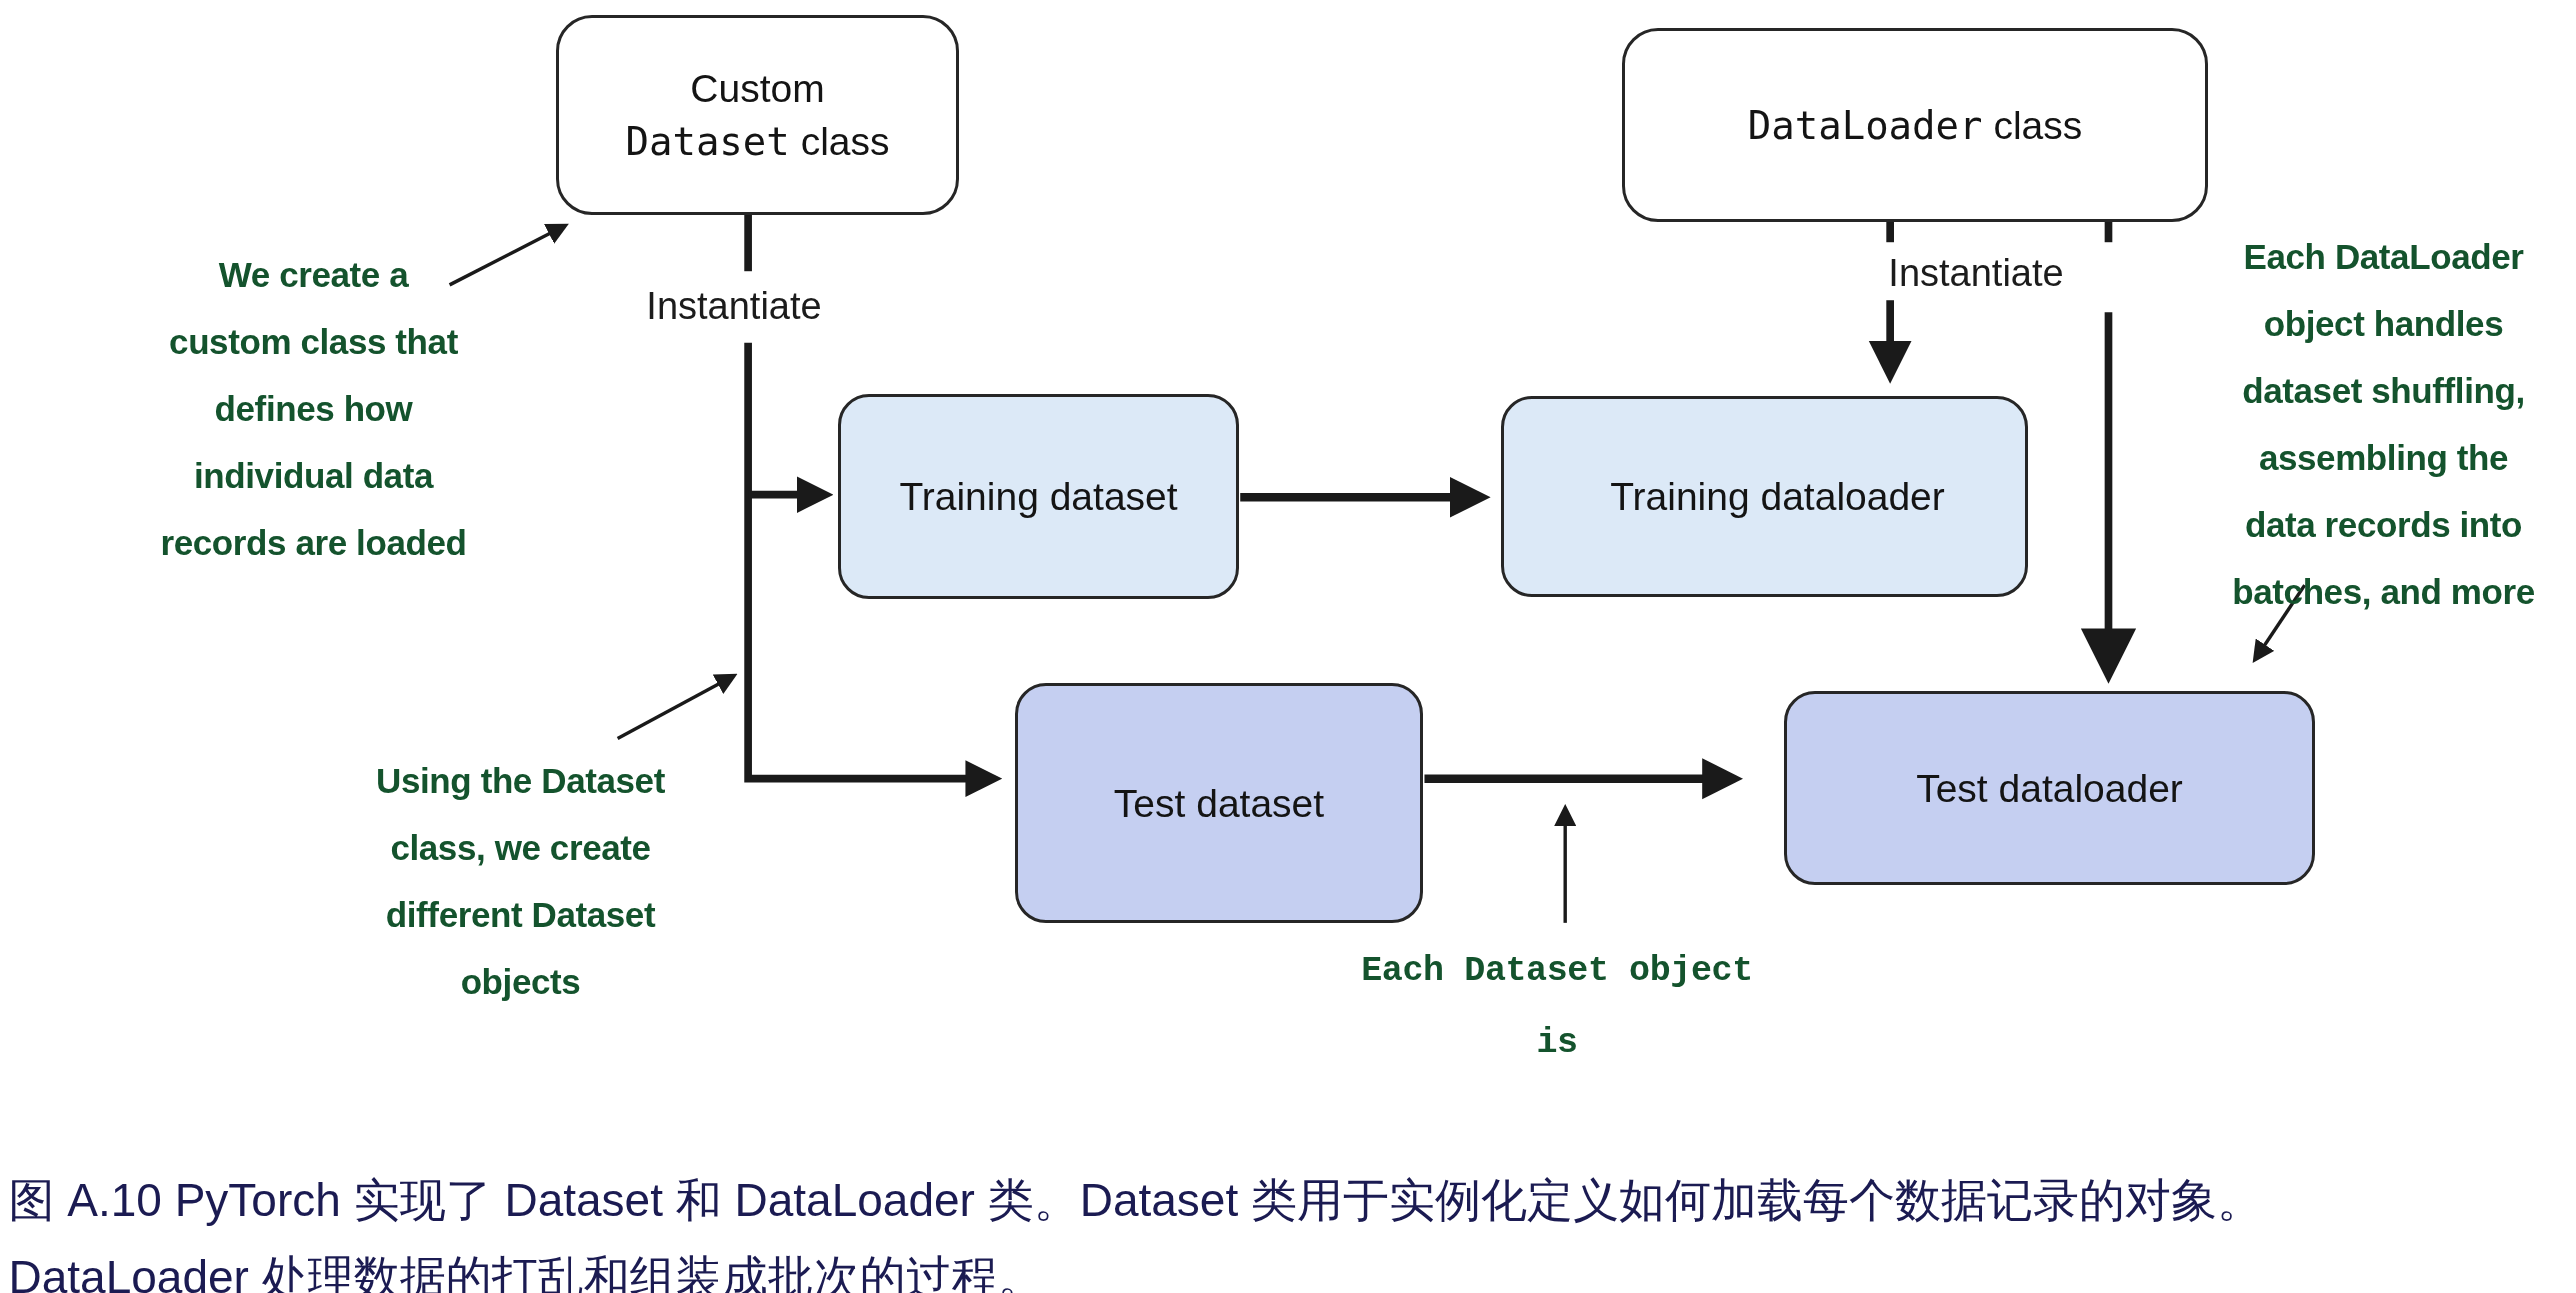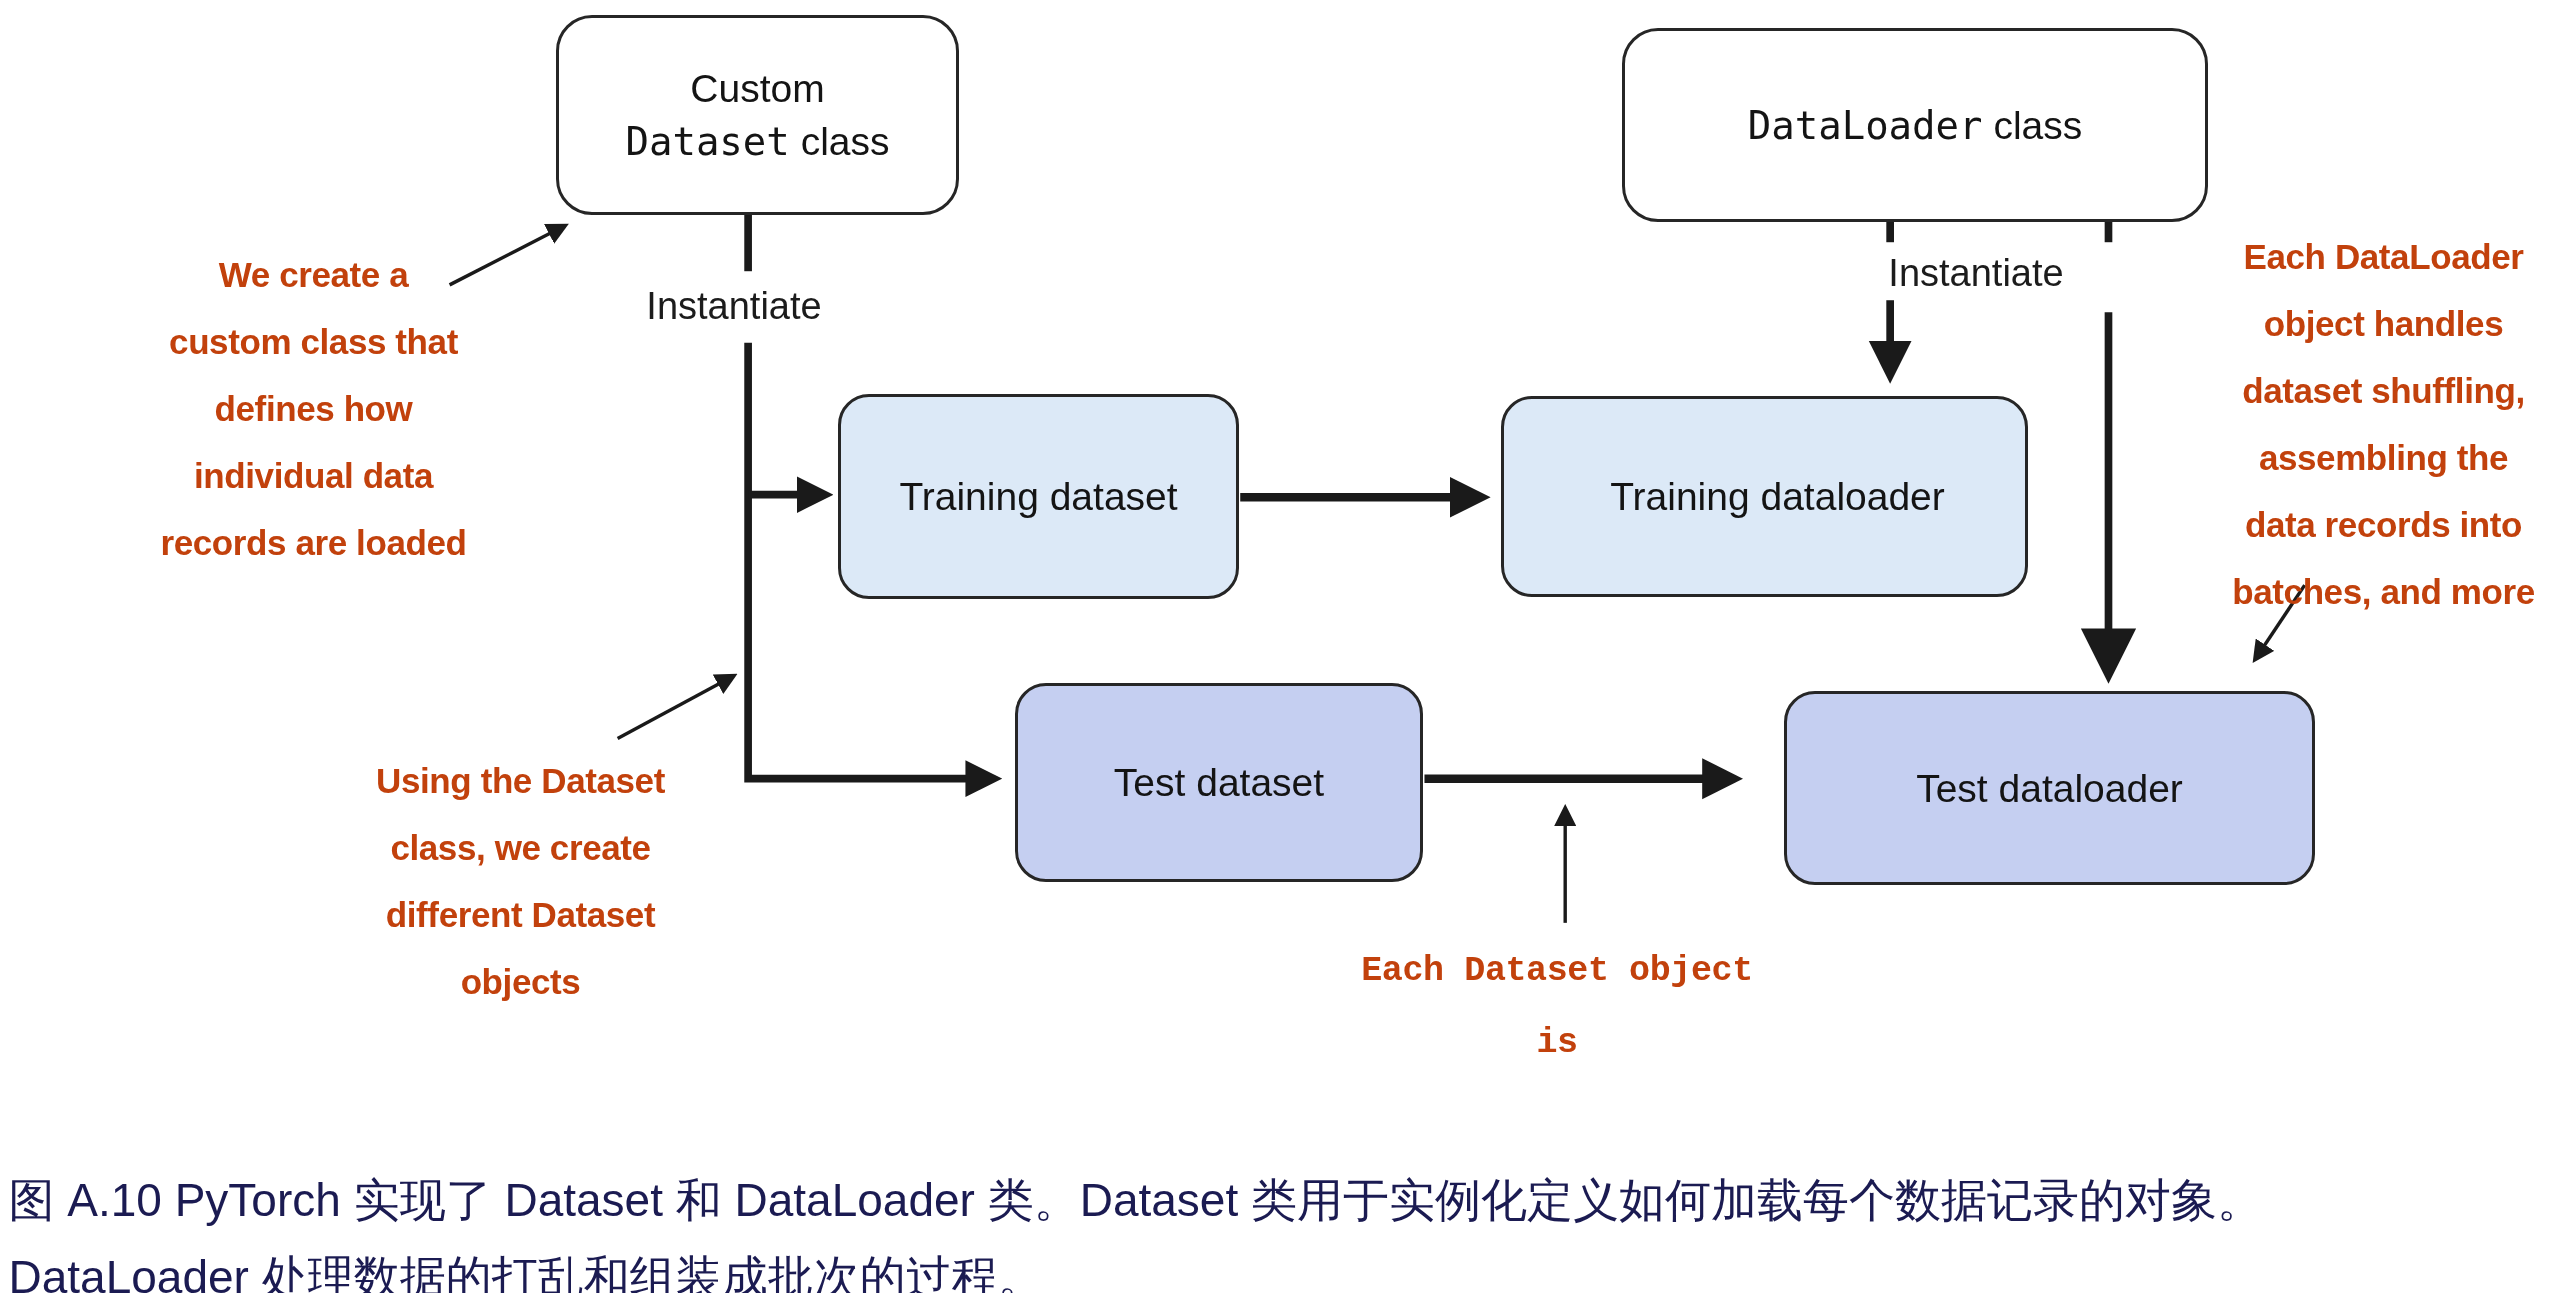--- a/index.html
+++ b/index.html
@@ -12,21 +12,21 @@
   .arrows{position:absolute;left:0;top:0;width:2576px;height:1293px;pointer-events:none;}
   .node{position:absolute;box-sizing:border-box;border:3.4px solid var(--box-border);
         display:flex;flex-direction:column;align-items:center;justify-content:center;
         text-align:center;background:#fff;font-size:39px;line-height:53px;color:#141414;}
   .node.white{border-radius:36px;background:#fff;}
   .node.lblue{border-radius:31px;background:var(--light-blue);}
   .node.peri{border-radius:31px;background:var(--periwinkle);}
   .mono{font-family:"DejaVu Sans Mono", monospace;}
   .inst{position:absolute;font-size:38px;color:#1c1c1c;text-align:center;width:256px;}
   .annot{position:absolute;font-weight:700;font-size:35px;line-height:67px;
-         letter-spacing:-0.4px;text-align:center;color:#c2410c;}
+         letter-spacing:-0.4px;text-align:center;color:#14532d;}
   .annot.two{line-height:72px;}
   .caption{position:absolute;left:8.5px;top:1162px;width:2559px;font-size:46px;
            line-height:77px;color:var(--caption);}
 </style>
 </head>
 <body>
 
 <div class="stage">
 
   <svg class="arrows" viewBox="0 0 3020 1516" xmlns="http://www.w3.org/2000/svg">
@@ -80,21 +80,21 @@
   </div>
 
   <div class="node lblue" style="left:838px;top:394px;width:401px;height:205px;">
     <div>Training dataset</div>
   </div>
 
   <div class="node lblue" style="left:1501px;top:396px;width:527px;height:201px;padding-left:26px;">
     <div>Training dataloader</div>
   </div>
 
-  <div class="node peri" style="left:1015px;top:683px;width:408px;height:199px;">
+  <div class="node peri" style="left:1015px;top:683px;width:408px;height:240px;">
     <div>Test dataset</div>
   </div>
 
   <div class="node peri" style="left:1760px;top:691px;width:531px;height:194px;margin-left:24px;">
     <div>Test dataloader</div>
   </div>
 
   <div class="inst" style="left:606px;top:285px;">Instantiate</div>
   <div class="inst" style="left:1848px;top:252px;">Instantiate</div>
 

